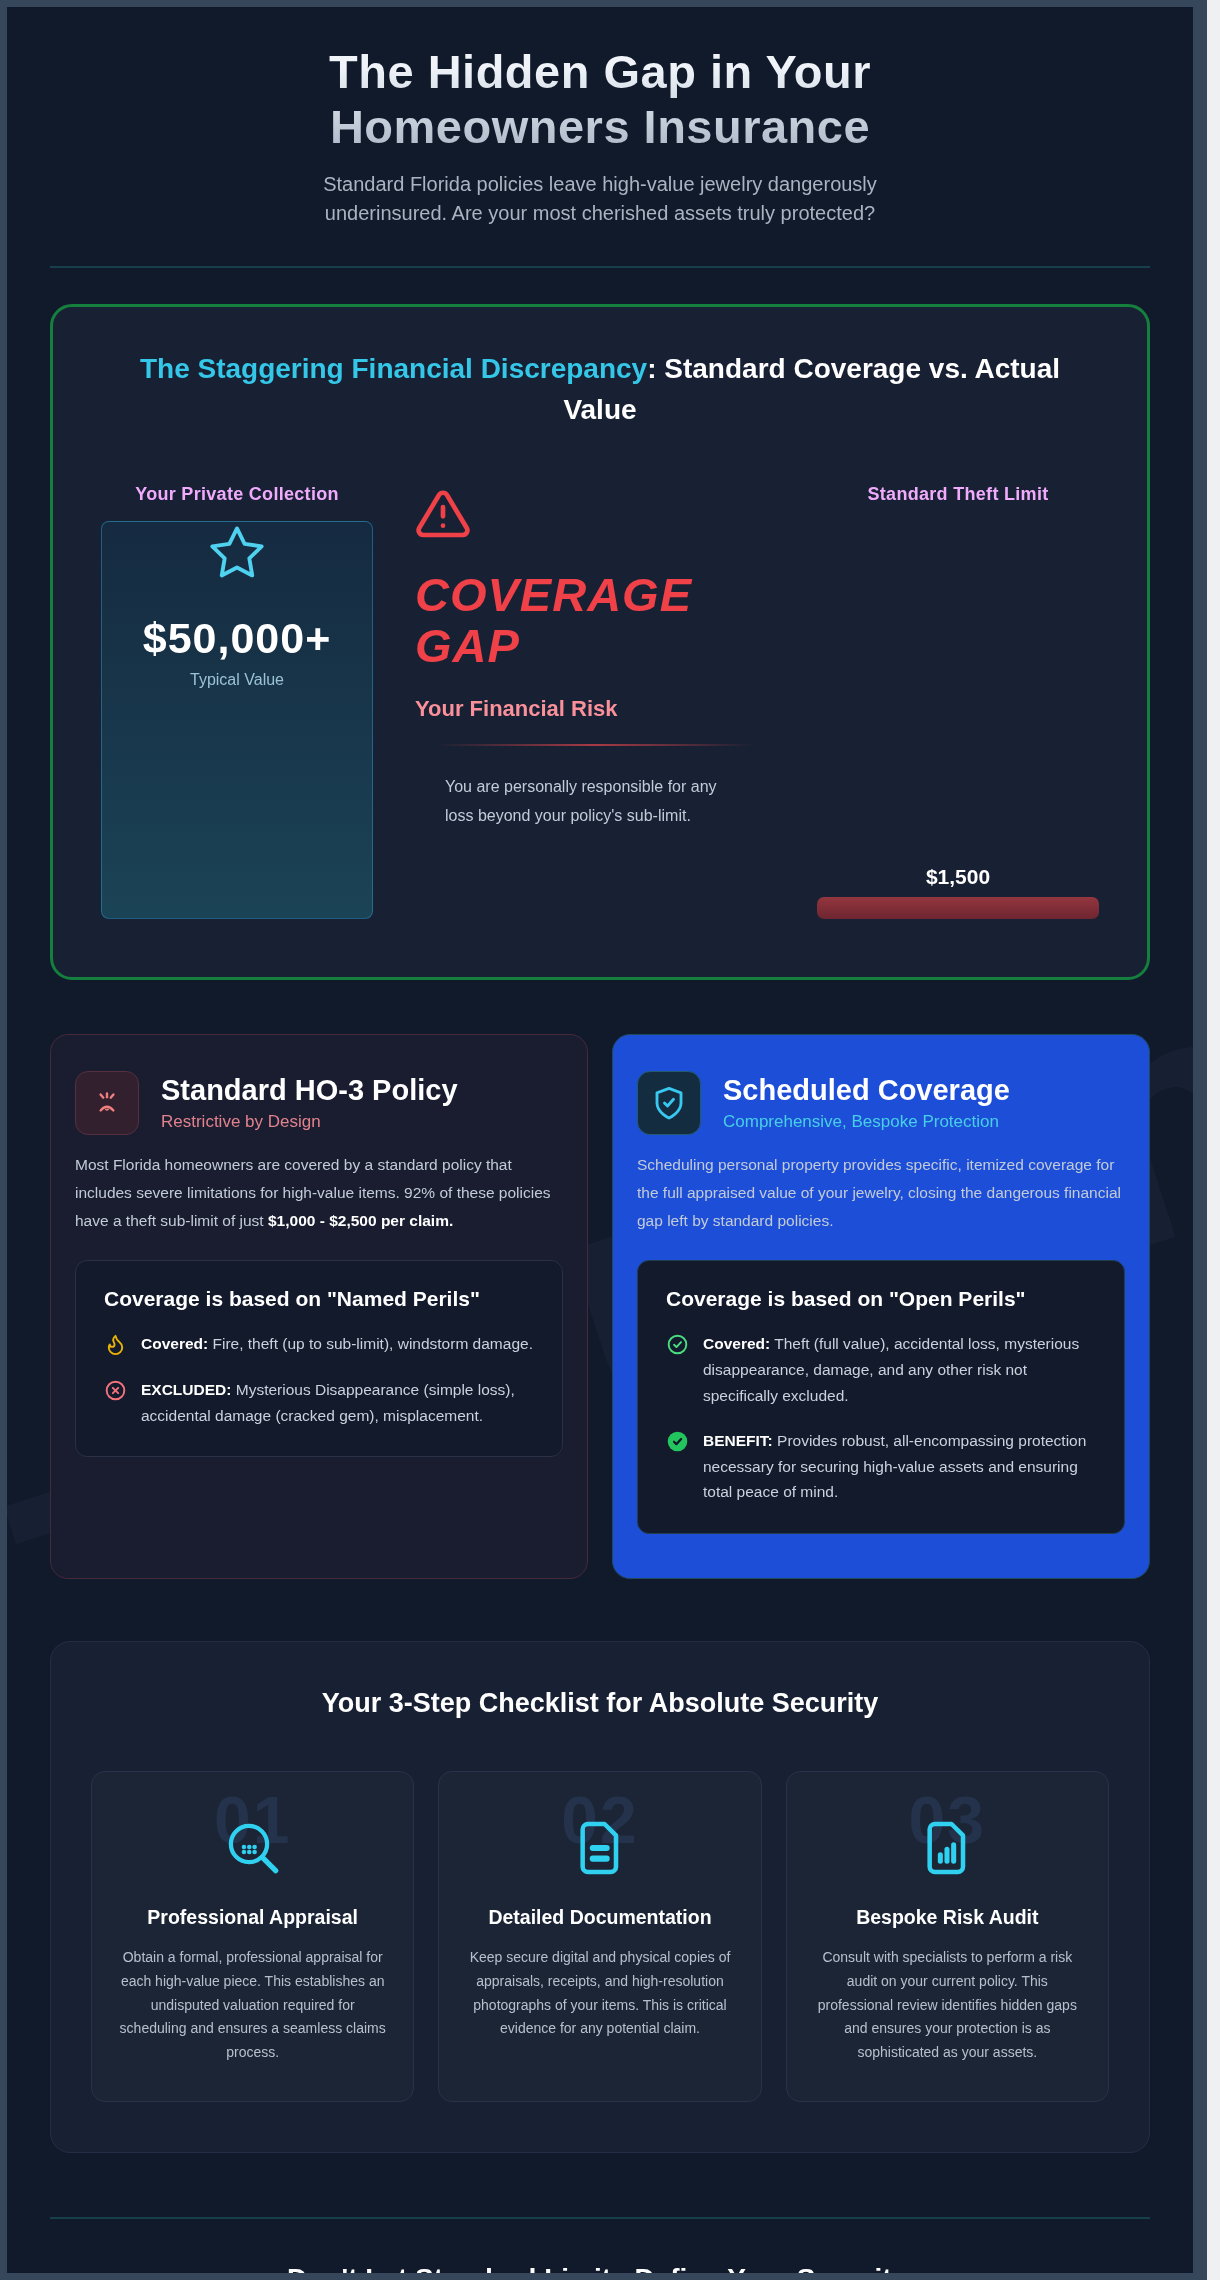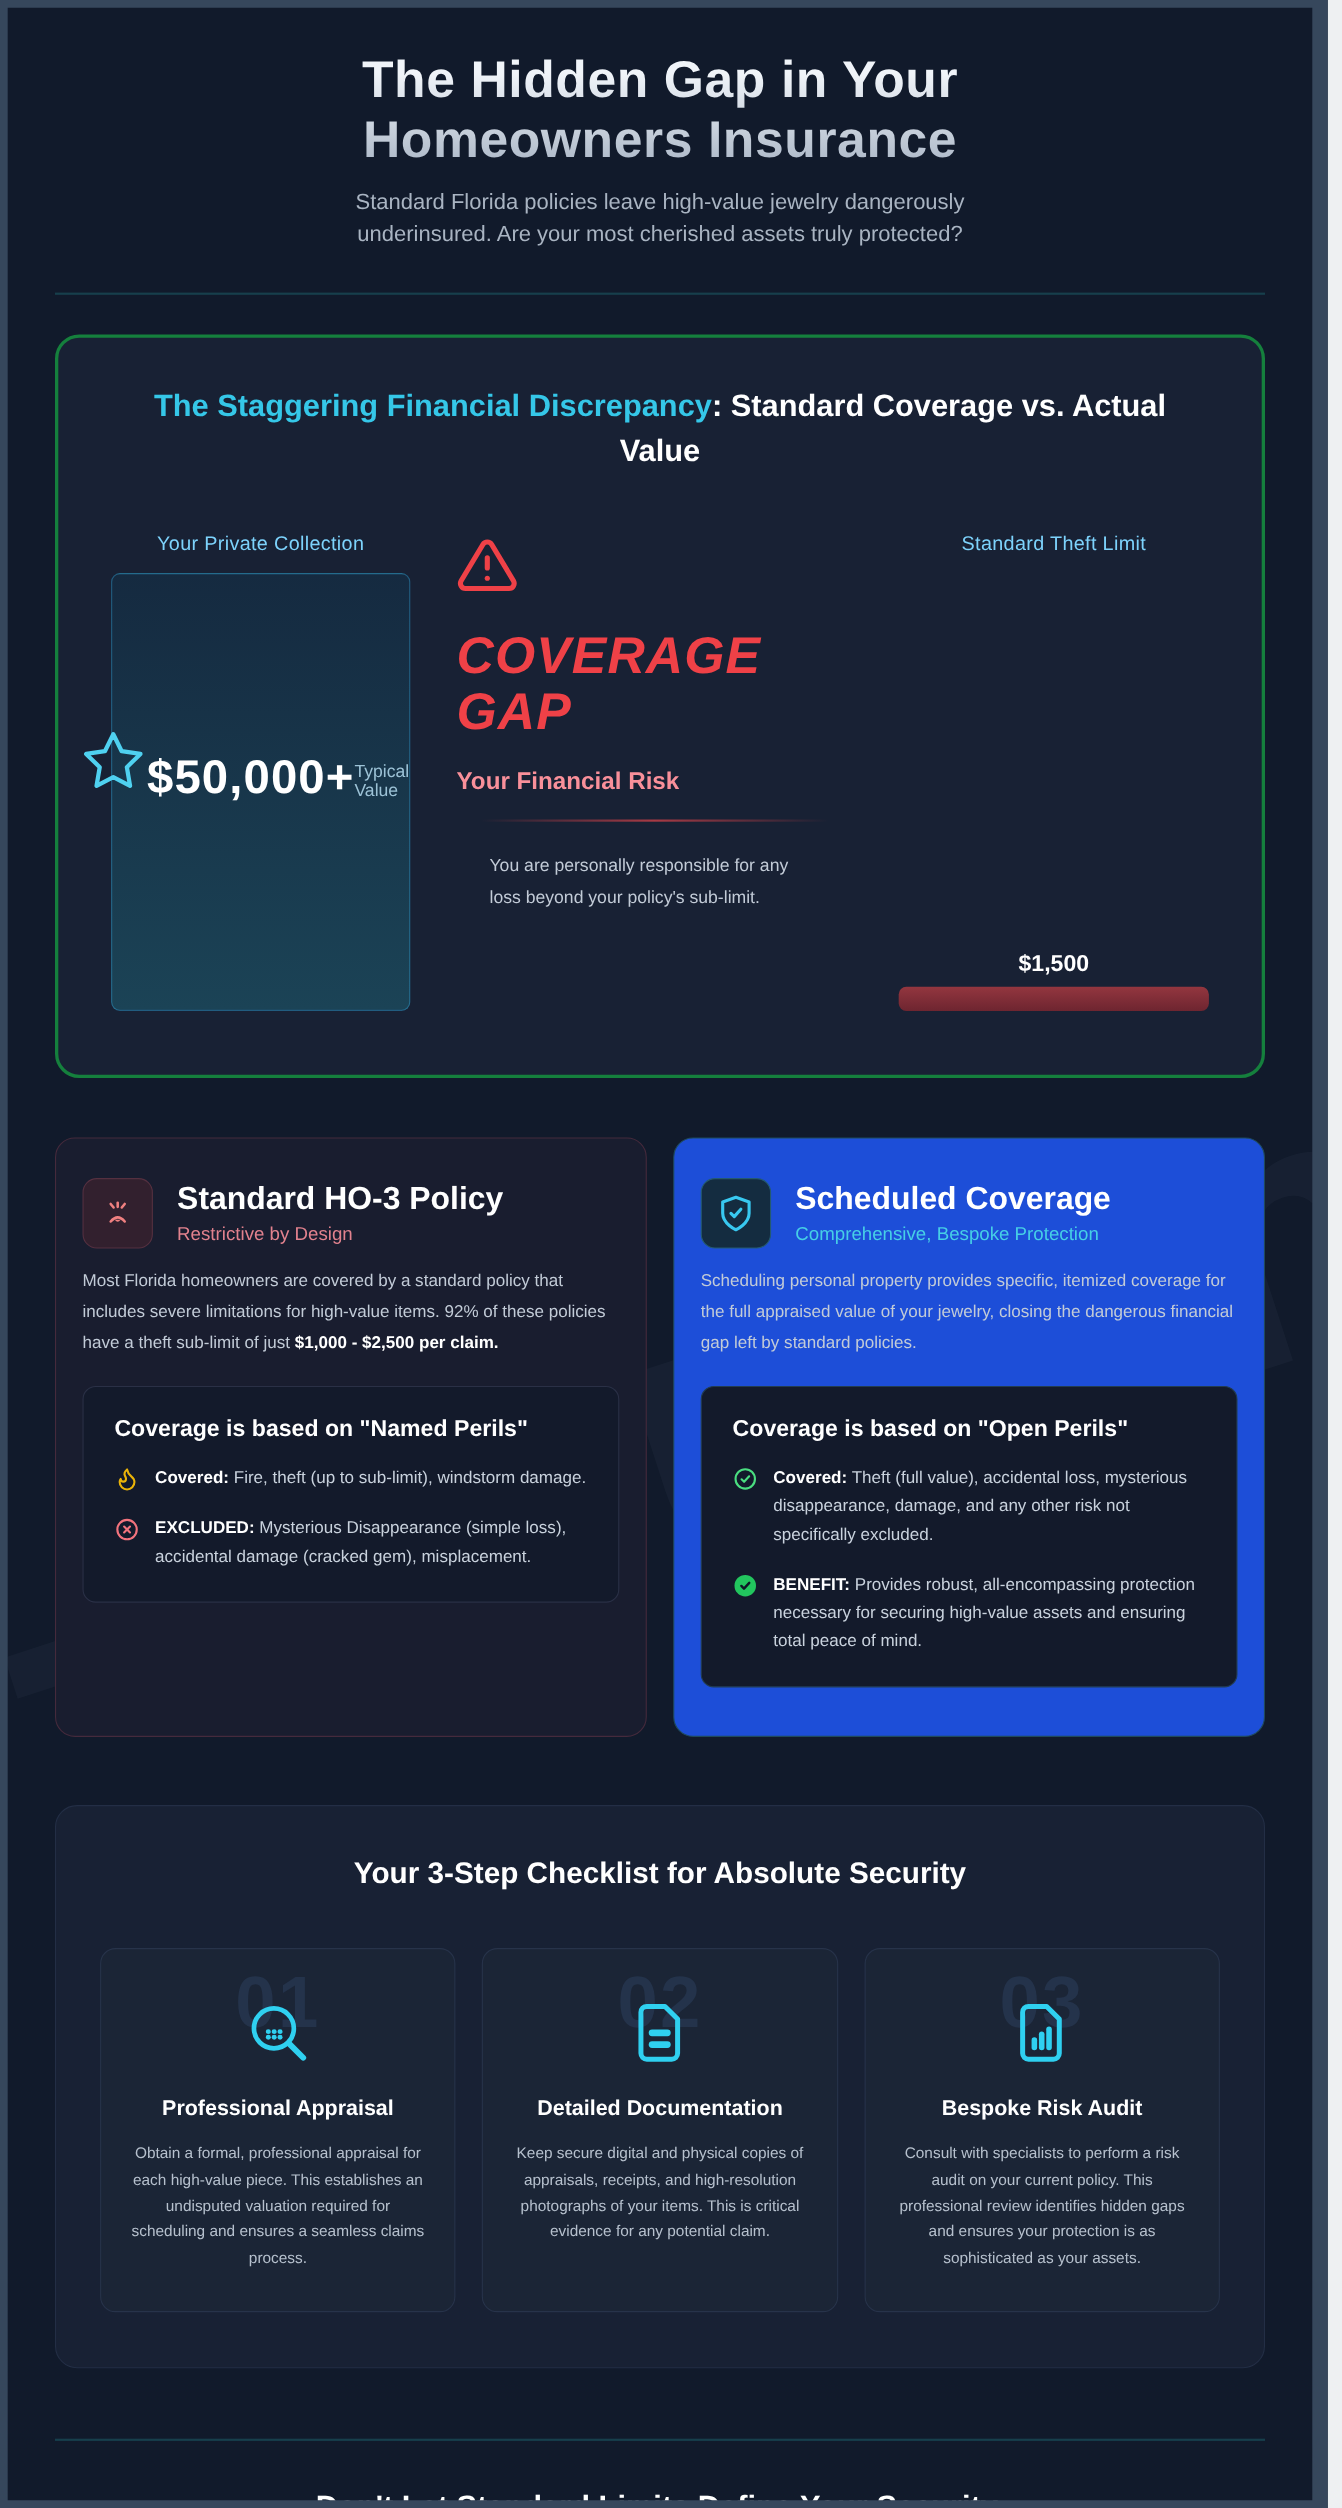--- a/index.html
+++ b/index.html
@@ -52,29 +52,29 @@
   .hero-heading {
     margin: 0 auto; max-width: 960px; text-align: center;
     font-size: 28px; font-weight: 800; line-height: 1.45; color: #ffffff;
   }
   .hero-heading .hl { color: #35c7e8; }
   .hero-grid {
     margin-top: 54px;
     display: grid; grid-template-columns: 272px 1fr 282px; gap: 42px;
   }
   .col-label {
-    text-align: center; font-size: 18px; font-weight: 400; color: #7dd3fc;
+    text-align: center; font-size: 18px; font-weight: 700; color: #f0abfc;
     letter-spacing: 0.3px;
   }
   .col-left, .col-right { display: flex; flex-direction: column; }
   .value-bar {
     margin-top: 16px; flex: 1 1 auto; min-height: 398px;
     background: linear-gradient(180deg, #152a40 0%, #1b4356 100%);
     border: 1px solid rgba(56,189,248,0.35); border-radius: 8px;
-    display: flex; flex-direction: row; justify-content: flex-end; align-items: center;
+    display: flex; flex-direction: column; align-items: center;
     padding-bottom: 26px;
   }
   .value-bar .star { margin-bottom: 30px; }
   .big-value { font-size: 43px; font-weight: 800; color: #ffffff; letter-spacing: 1px; }
   .bar-caption { margin-top: 8px; font-size: 16px; color: #9cc2d6; }
 
   .col-center { text-align: left; padding-top: 2px; }
   .gap-word {
     font-size: 47px; font-weight: 800; font-style: italic; line-height: 1.08;
     color: #ef4147; letter-spacing: 1px;

